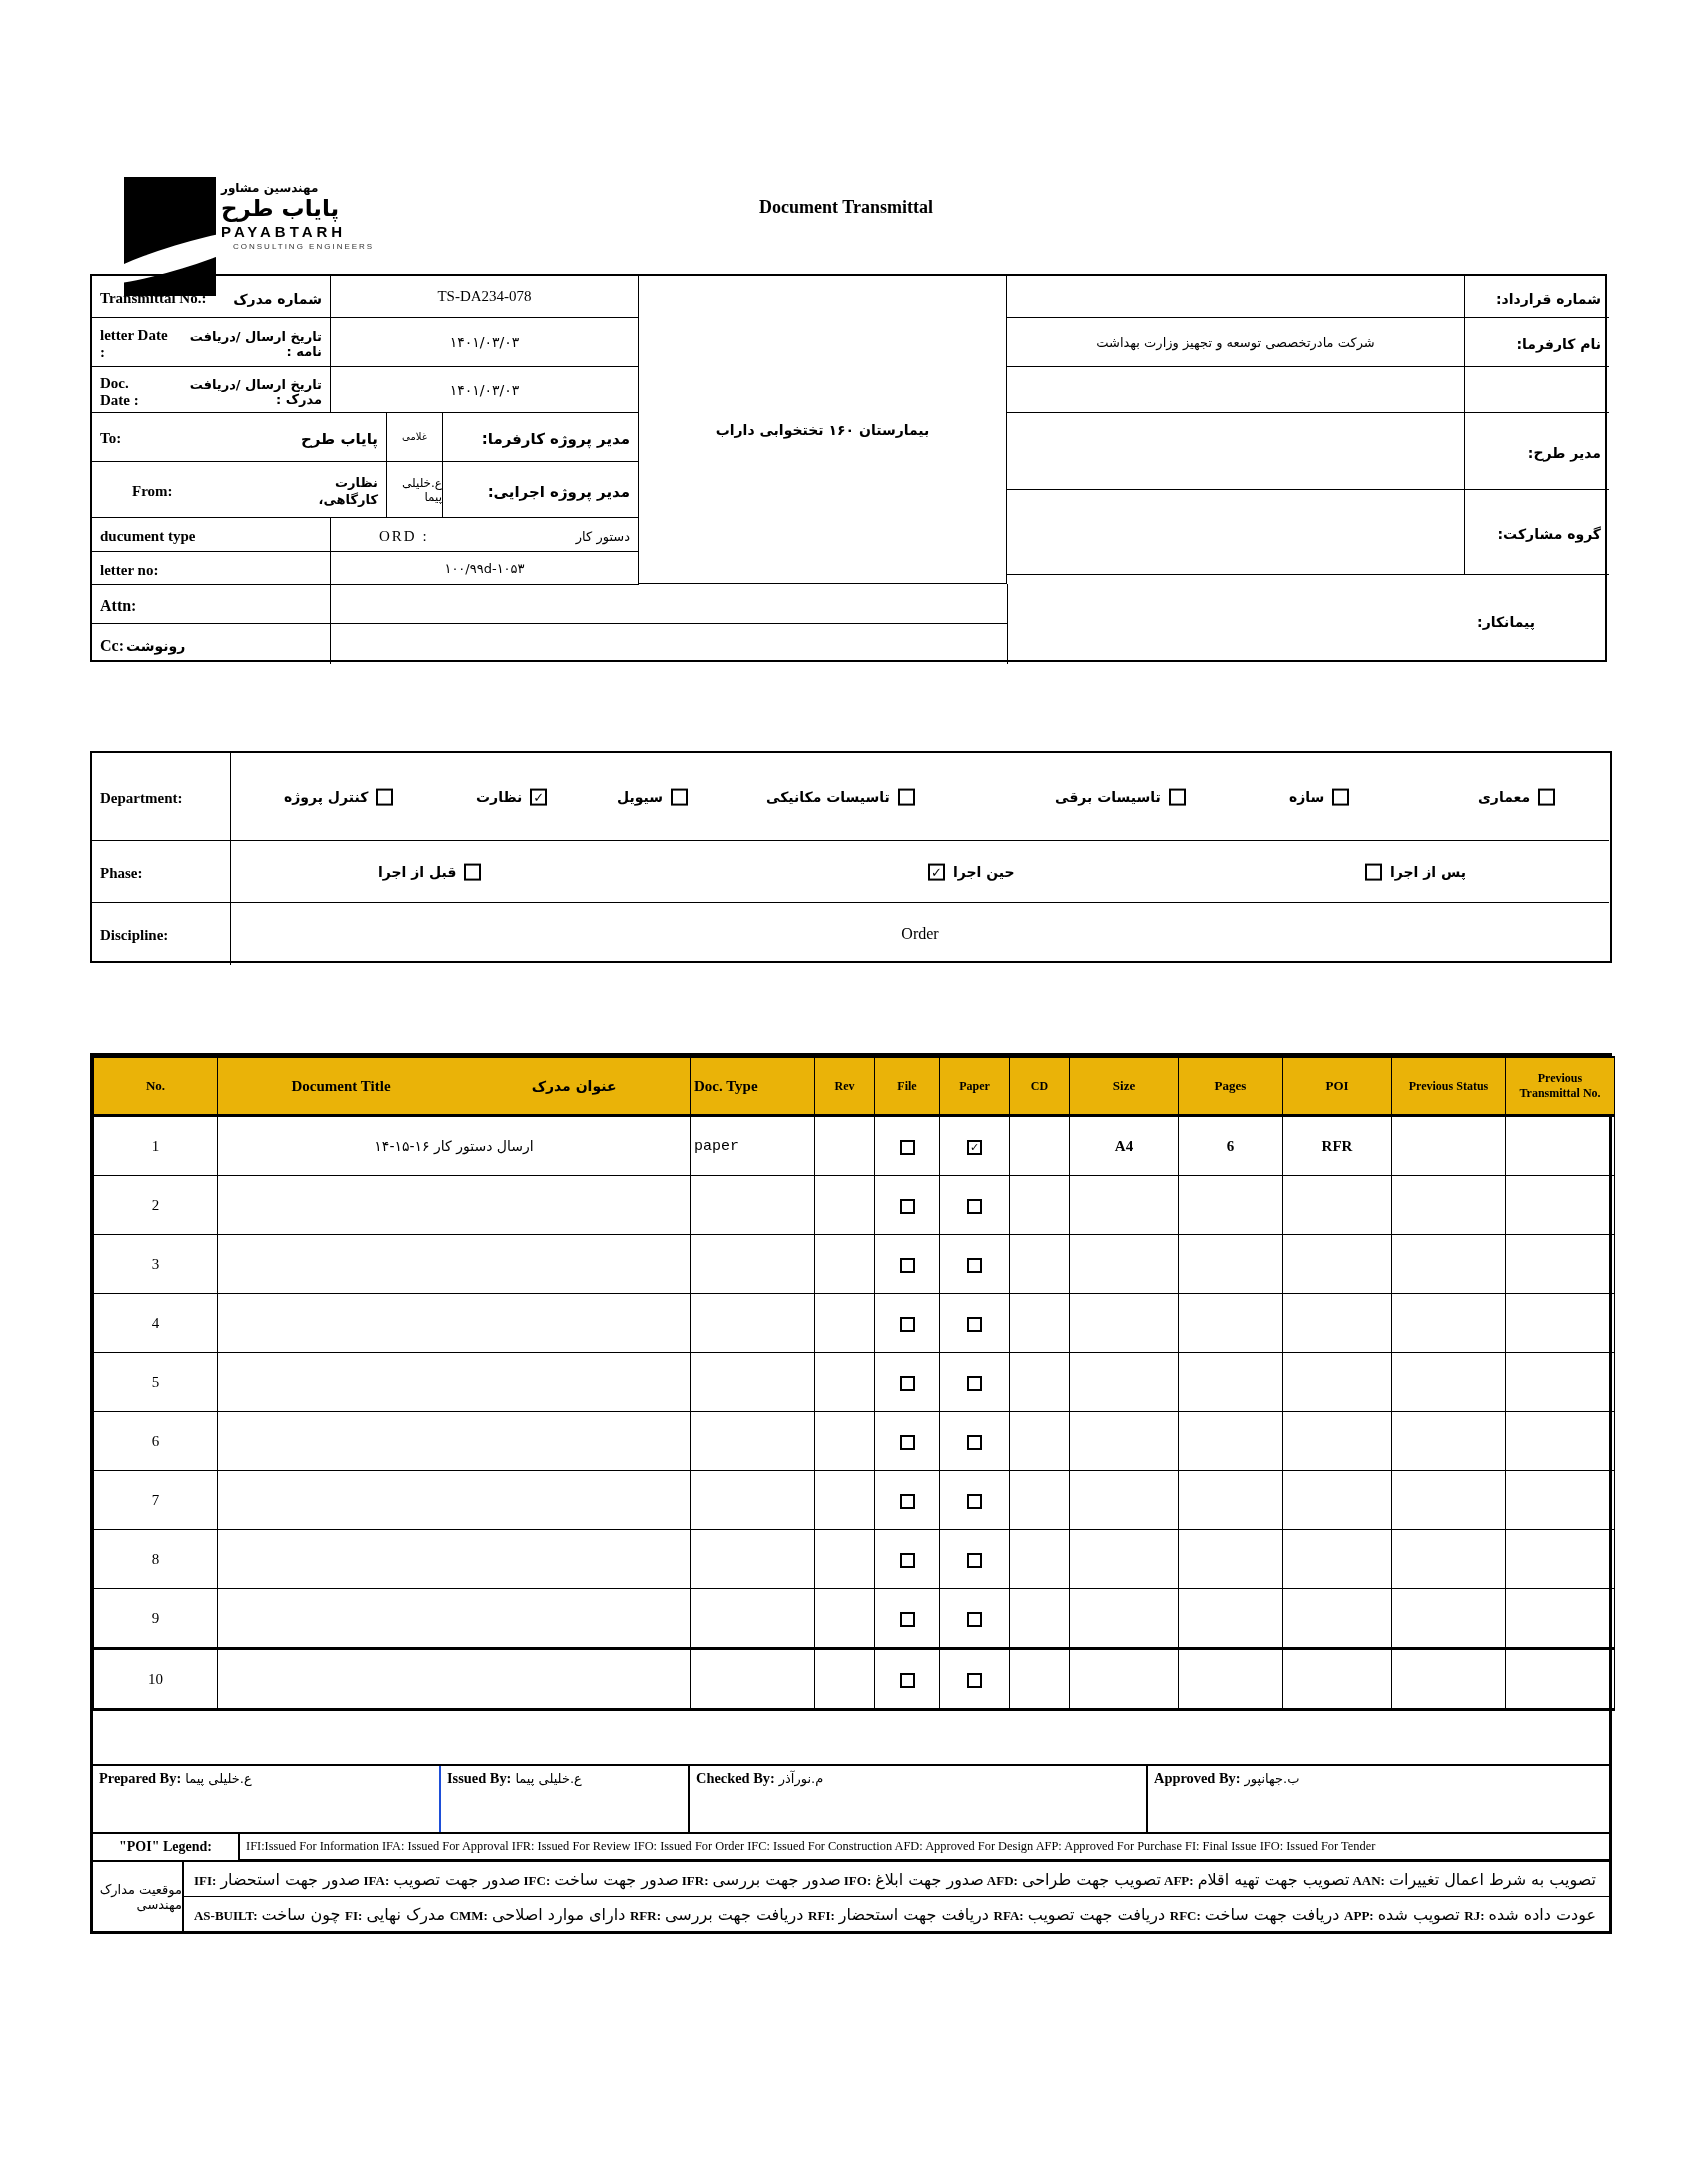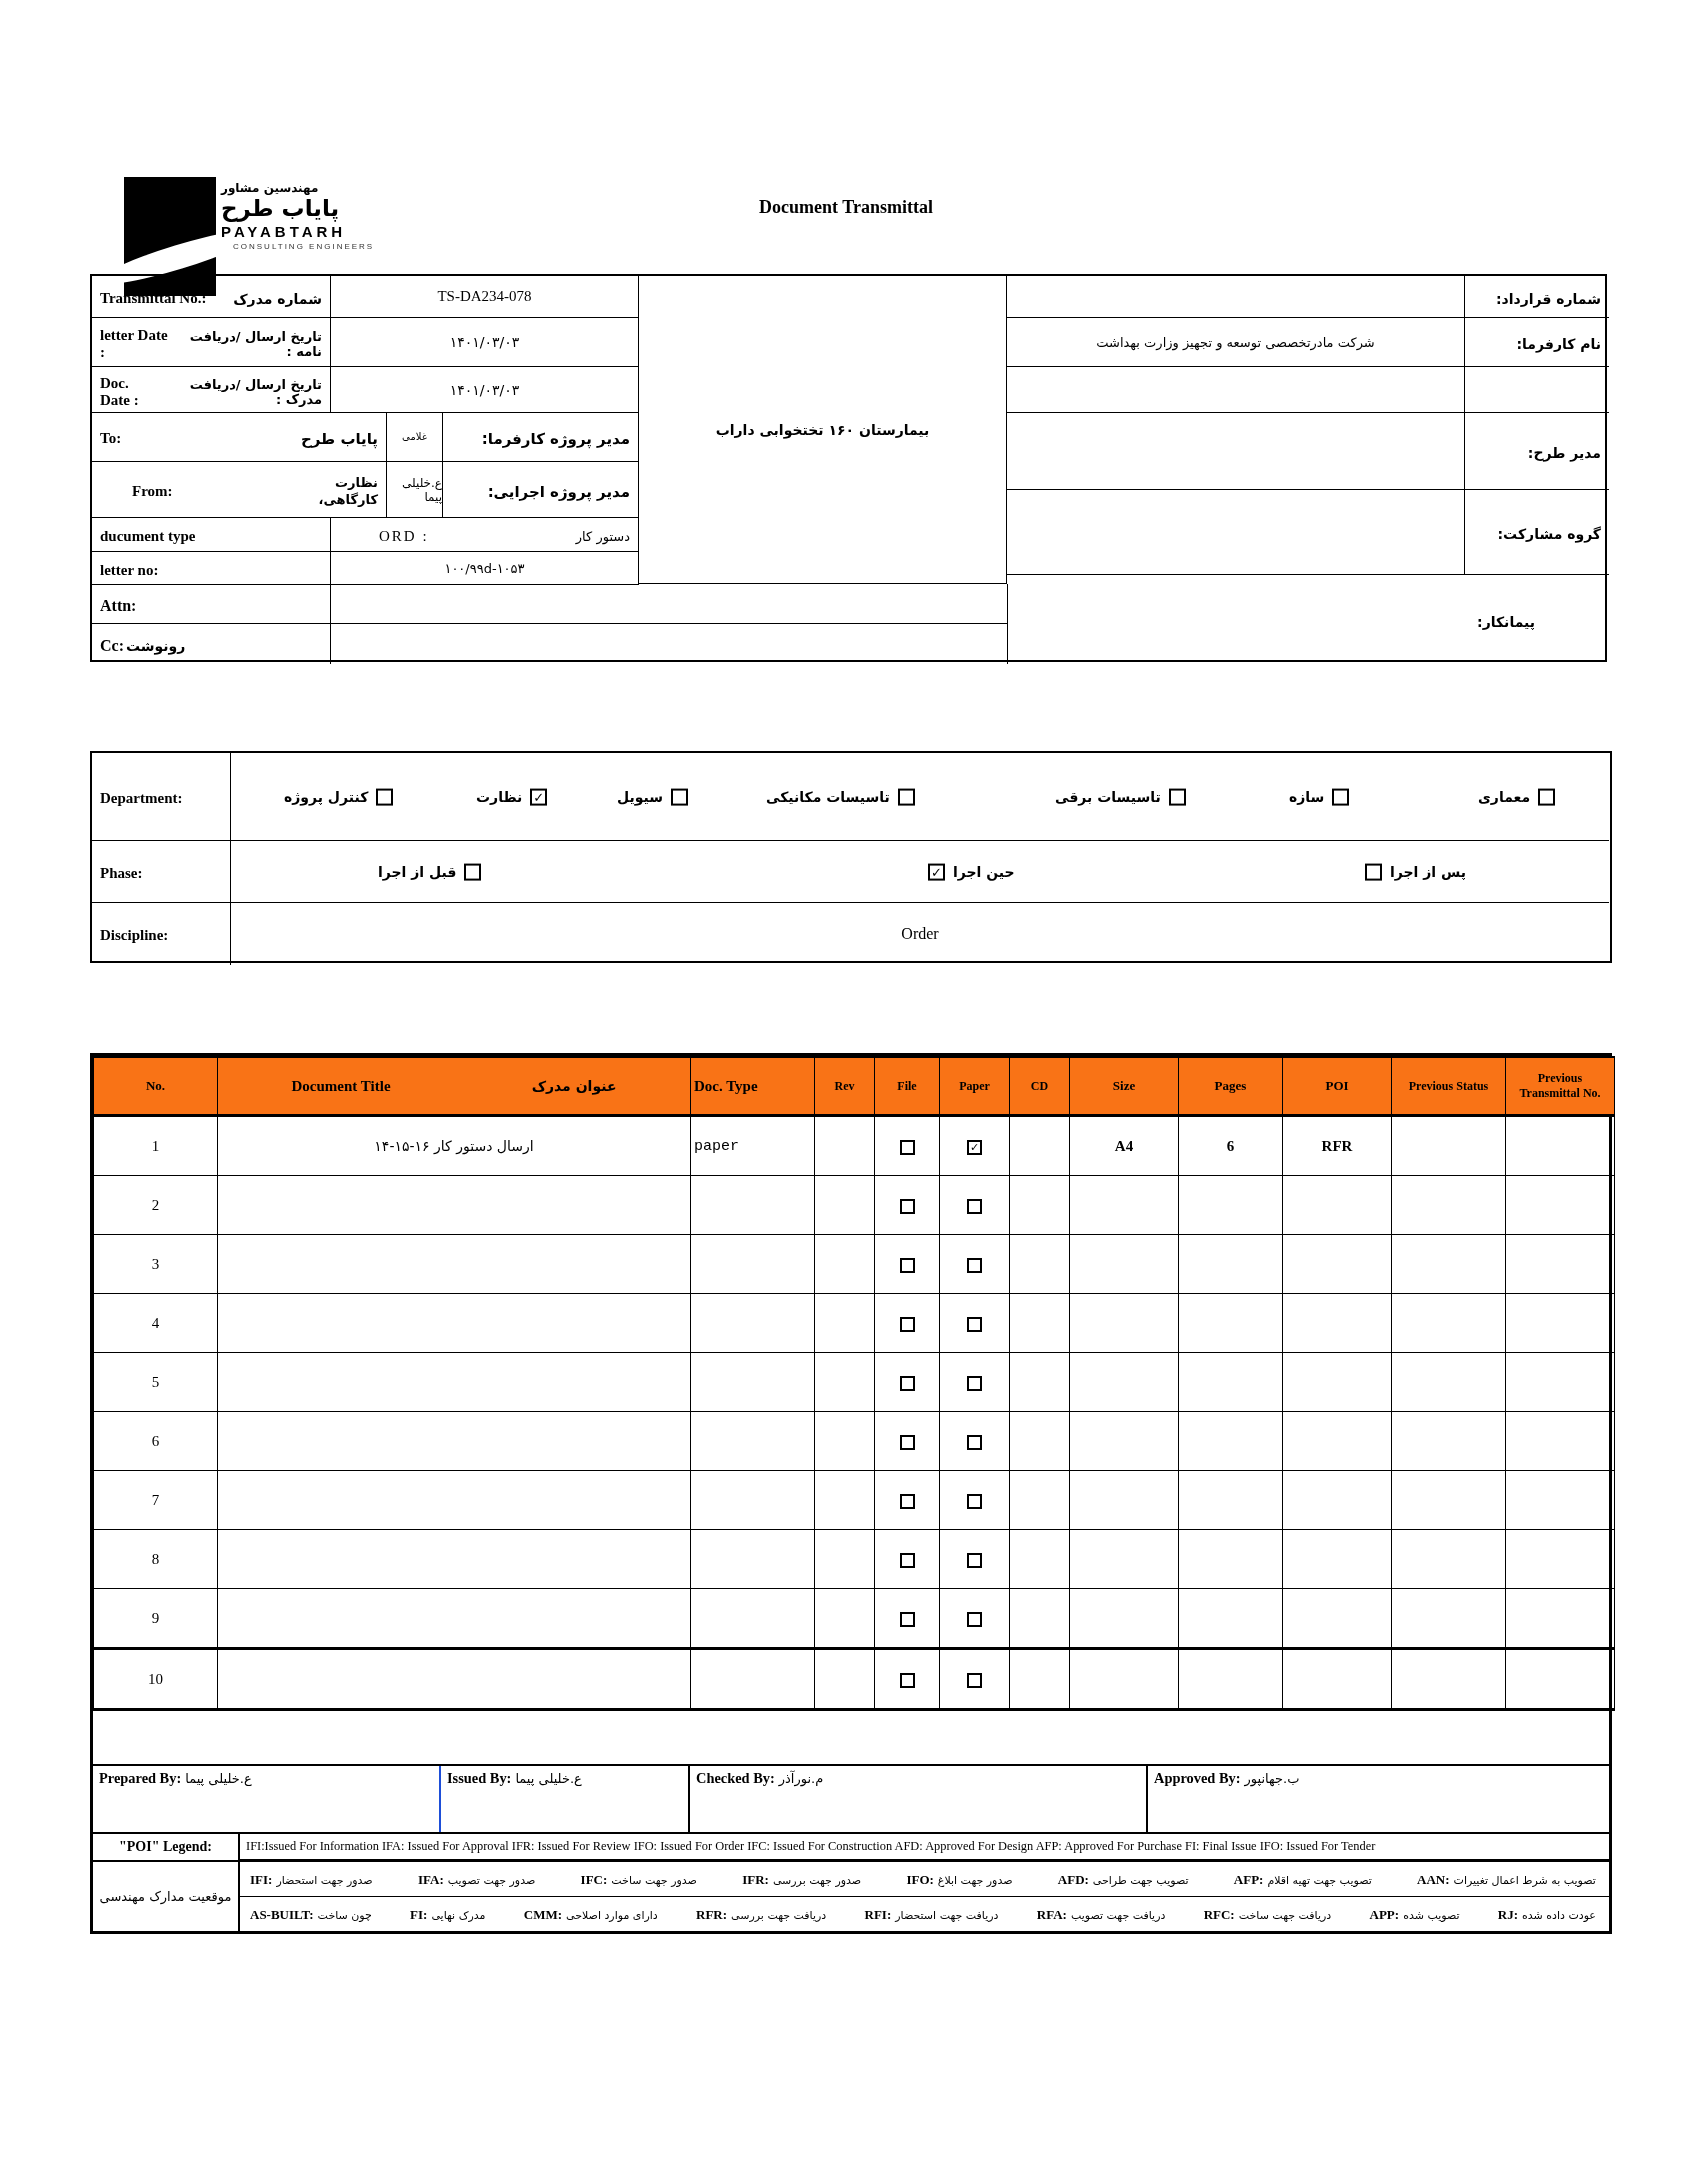--- a/index.html
+++ b/index.html
@@ -15,32 +15,32 @@
   .pair{display:flex;justify-content:space-between;align-items:center;padding:2px 8px;height:100%;}
   .vcenter{display:flex;align-items:center;justify-content:center;height:100%;}
   .cb{display:inline-block;box-sizing:border-box;width:17px;height:17px;border:2px solid #000;
       vertical-align:middle;text-align:center;line-height:13px;font-size:13px;font-weight:bold;
       font-family:"DejaVu Sans",sans-serif;background:#fff;}
   .cb.small{width:15px;height:15px;line-height:11px;font-size:11px;}
   .item{position:absolute;top:50%;transform:translateY(-50%);white-space:nowrap;}
   .item .fa{margin:0 8px;font-size:14px;font-weight:bold;}
   table.main{border-collapse:collapse;table-layout:fixed;width:1522px;}
   table.main td,table.main th{border:1px solid #000;overflow:hidden;padding:0 3px;}
-  table.main th{background:#f97316;font-size:13px;font-weight:bold;height:56px;}
+  table.main th{background:#eab308;font-size:13px;font-weight:bold;height:56px;}
   table.main td{height:58px;text-align:center;font-size:15px;}
   tr.hdr th{border-bottom:3px solid #000;border-top:2px solid #000;}
   tr.r10 td{border-top:3px solid #000;border-bottom:3px solid #000;}
   .mono{font-family:"Liberation Mono",monospace;font-size:14px;}
   .sig-label{font-weight:bold;font-size:14.4px;}
   .sig-name{font-family:"DejaVu Sans",sans-serif;font-size:13px;margin-left:4px;}
   .legend-line{font-size:12.4px;white-space:nowrap;display:flex;align-items:center;padding:0 6px;}
   .chiprow{display:flex;justify-content:space-between;align-items:center;padding:0 10px;height:100%;}
   .chip{white-space:nowrap;}
   .chip .code{font-weight:bold;font-size:13px;font-family:"Liberation Serif",serif;}
-  .chip .fa{font-size:11px;margin-right:3px;}
+  .chip .fa{font-size:16px;margin-right:3px;}
 </style>
 </head>
 <body>
 
 <div class="page">
 
   <div class="abs" style="left:124px;top:177px;width:92px;height:119px;background:#000;overflow:hidden;">
     <div class="abs" style="left:-30px;top:68px;width:169px;height:24px;background:#fff;border-radius:50%;transform:rotate(-17deg);"></div>
   </div>
   <div class="abs" style="left:221px;top:181px;width:179px;">

